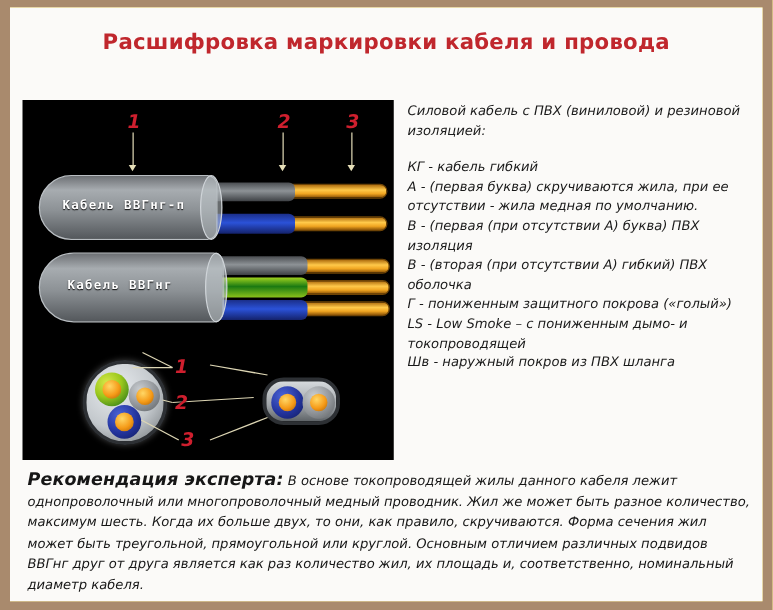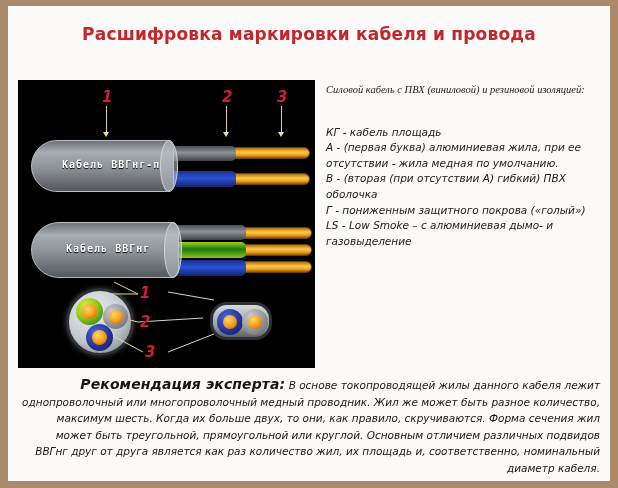--- a/index.html
+++ b/index.html
@@ -81,21 +81,20 @@
   }
   .cablelabel{
     position:absolute;
     color:#ffffff;
     font-family:"DejaVu Sans Mono","Liberation Mono",monospace;
     font-size:10px;
     font-weight:bold;
     letter-spacing:1px;
     white-space:nowrap;
     text-shadow:0 1px 1px #000;
-    margin-left:12px;
   }
   .core{
     position:absolute;
     border-radius:5px;
     box-sizing:border-box;
   }
   .core.grey{background:linear-gradient(to bottom,#4a4d51,#8d9296 45%,#3e4145);}
   .core.blue{background:linear-gradient(to bottom,#1b2f8a,#2b52d8 45%,#14226b);}
   .core.green{background:linear-gradient(to bottom,#9fd21f,#1b7a12 45%,#8bc21a);}
   .copper{
@@ -148,33 +147,33 @@
   #rtext{
     position:absolute;
     left:318px;top:76px;
     width:284px;
     color:#1a1a1a;
     font-style:italic;
     font-size:10.5px;
     line-height:15.6px;
     font-family:"DejaVu Sans","Liberation Sans",sans-serif;
   }
-  #rtext .blk{margin-bottom:27px;font-family:Liberation Serif, serif;}
+  #rtext .blk{margin-bottom:14px;}
   #rtext .ln{white-space:normal;}
 
   
   #expert{
     position:absolute;
     left:14px;top:370px;
     width:578px;
     font-style:italic;
     color:#161616;
     font-size:10.5px;
     line-height:16.5px;
-    text-align:right;
+    text-align:left;
     font-family:"DejaVu Sans","Liberation Sans",sans-serif;
   }
   #expert b{
     font-size:14px;
     font-weight:bold;
     font-style:italic;
     letter-spacing:.1px;
   }
 </style>
 </head>
@@ -205,21 +204,21 @@
         <div class="copper" style="left:204px;top:35px;width:88px;height:12px;"></div>
 
         <div class="core grey" style="left:146px;top:8px;width:72px;height:15px;"></div>
         <div class="core blue" style="left:146px;top:33px;width:72px;height:16px;"></div>
 
         <div class="sheath" style="left:13px;top:2px;width:143px;height:52px;border-radius:26px 8px 8px 26px;"></div>
         <div class="endcap" style="left:142px;top:2px;width:18px;height:52px;"></div>
         <div class="cablelabel" style="left:32px;top:21px;">Кабель ВВГнг-п</div>
       </div>
 
-      <div class="cablewrap" style="left:0px;top:140px;width:335px;height:66px;">
+      <div class="cablewrap" style="left:0px;top:120px;width:335px;height:66px;">
         <div class="copper" style="left:212px;top:7px;width:82px;height:12px;"></div>
         <div class="copper" style="left:212px;top:24px;width:82px;height:12px;"></div>
         <div class="copper" style="left:212px;top:41px;width:82px;height:12px;"></div>
         <div class="core grey" style="left:150px;top:5px;width:78px;height:15px;"></div>
         <div class="core green" style="left:150px;top:22px;width:78px;height:16px;"></div>
         <div class="core blue" style="left:150px;top:40px;width:78px;height:16px;"></div>
         <div class="sheath" style="left:13px;top:2px;width:148px;height:56px;border-radius:28px 8px 8px 28px;"></div>
         <div class="endcap" style="left:146px;top:2px;width:18px;height:56px;"></div>
         <div class="cablelabel" style="left:36px;top:23px;">Кабель ВВГнг</div>
       </div>
@@ -257,25 +256,27 @@
       <div class="callnum" style="left:122px;top:204px;">1</div>
       <div class="callnum" style="left:122px;top:233px;">2</div>
       <div class="callnum" style="left:127px;top:263px;">3</div>
     </div>
 
     <div id="rtext">
       <div class="blk">
         <div class="ln">Силовой кабель с ПВХ (виниловой) и резиновой изоляцией:</div>
       </div>
       <div>
-        <div class="ln">КГ - кабель площадь</div>
-        <div class="ln">А - (первая буква) алюминиевая жила, при ее отсутствии - жила медная по умолчанию.</div>
+        <div class="ln">КГ - кабель гибкий</div>
+        <div class="ln">А - (первая буква) скручиваются жила, при ее отсутствии - жила медная по умолчанию.</div>
+        <div class="ln">В - (первая (при отсутствии А) буква) ПВХ изоляция</div>
         <div class="ln">В - (вторая (при отсутствии А) гибкий) ПВХ оболочка</div>
         <div class="ln">Г - пониженным защитного покрова («голый»)</div>
-        <div class="ln">LS - Low Smoke – с алюминиевая дымо- и газовыделение</div>
+        <div class="ln">LS - Low Smoke – с пониженным дымо- и токопроводящей</div>
+        <div class="ln">Шв - наружный покров из ПВХ шланга</div>
       </div>
     </div>
 
     <div id="expert">
       <b>Рекомендация эксперта:</b>
       <span>В основе токопроводящей жилы данного кабеля лежит однопроволочный или многопроволочный медный проводник. Жил же может быть разное количество, максимум шесть. Когда их больше двух, то они, как правило, скручиваются. Форма сечения жил может быть треугольной, прямоугольной или круглой. Основным отличием различных подвидов ВВГнг друг от друга является как раз количество жил, их площадь и, соответственно, номинальный диаметр кабеля.</span>
     </div>
 
   </div>
 </div>

